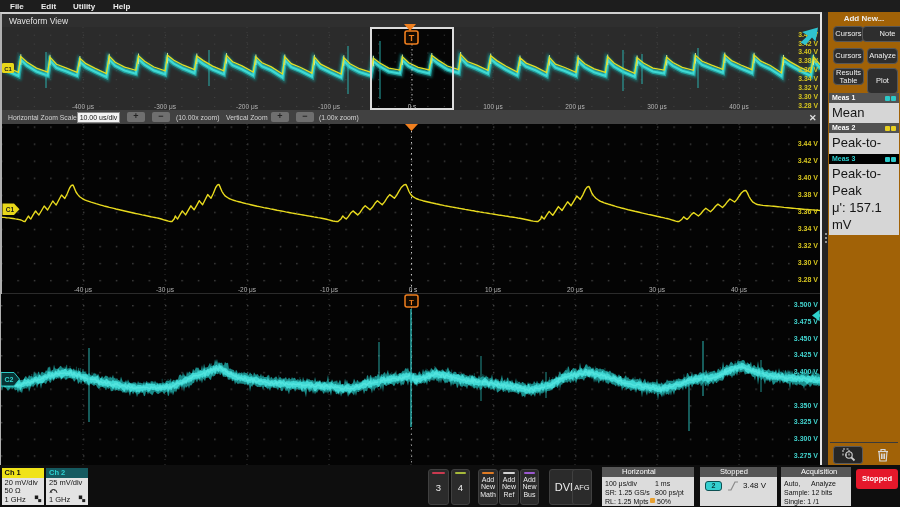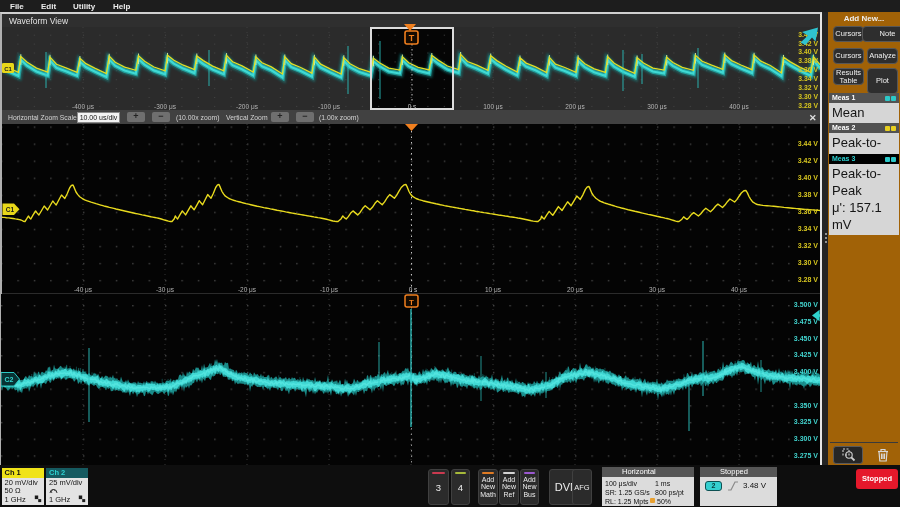--- a/index.html
+++ b/index.html
@@ -485,14 +485,23 @@
   <div class="ipanel" style="left:700px;width:77px">
     <div class="hd">Stopped</div>
     <div class="bd">
       <span style="position:absolute;left:5px;top:4px;width:17px;height:10px;background:#35cfd0;border:1.3px solid #0d5052;border-radius:3px;color:#063b3c;font-size:7px;font-weight:bold;text-align:center;line-height:8px">2</span>
       <svg width="12" height="12" style="position:absolute;left:27px;top:3px">
           <path d="M1,10 L4,10 L8,2 L11,2" stroke="#8a8a8a" stroke-width="1.2" fill="none"></path>
         </svg>
       <span style="position:absolute;left:43px;top:4px;font-size:8px">3.48 V</span>
     </div>
   </div>
+  <div class="ipanel" style="left:781px;width:70px">
+    <div class="hd">Acquisition</div>
+    <div class="bd">
+      <span style="position:absolute;left:3px;top:2px">Auto,</span>
+        <span style="position:absolute;left:30px;top:2px">Analyze</span>
+      <span style="position:absolute;left:3px;top:11px">Sample: 12 bits</span>
+      <span style="position:absolute;left:3px;top:20px">Single: 1 /1</span>
+    </div>
+  </div>
   <div id="stopped">Stopped</div>
 </div>
 
 </body></html>

